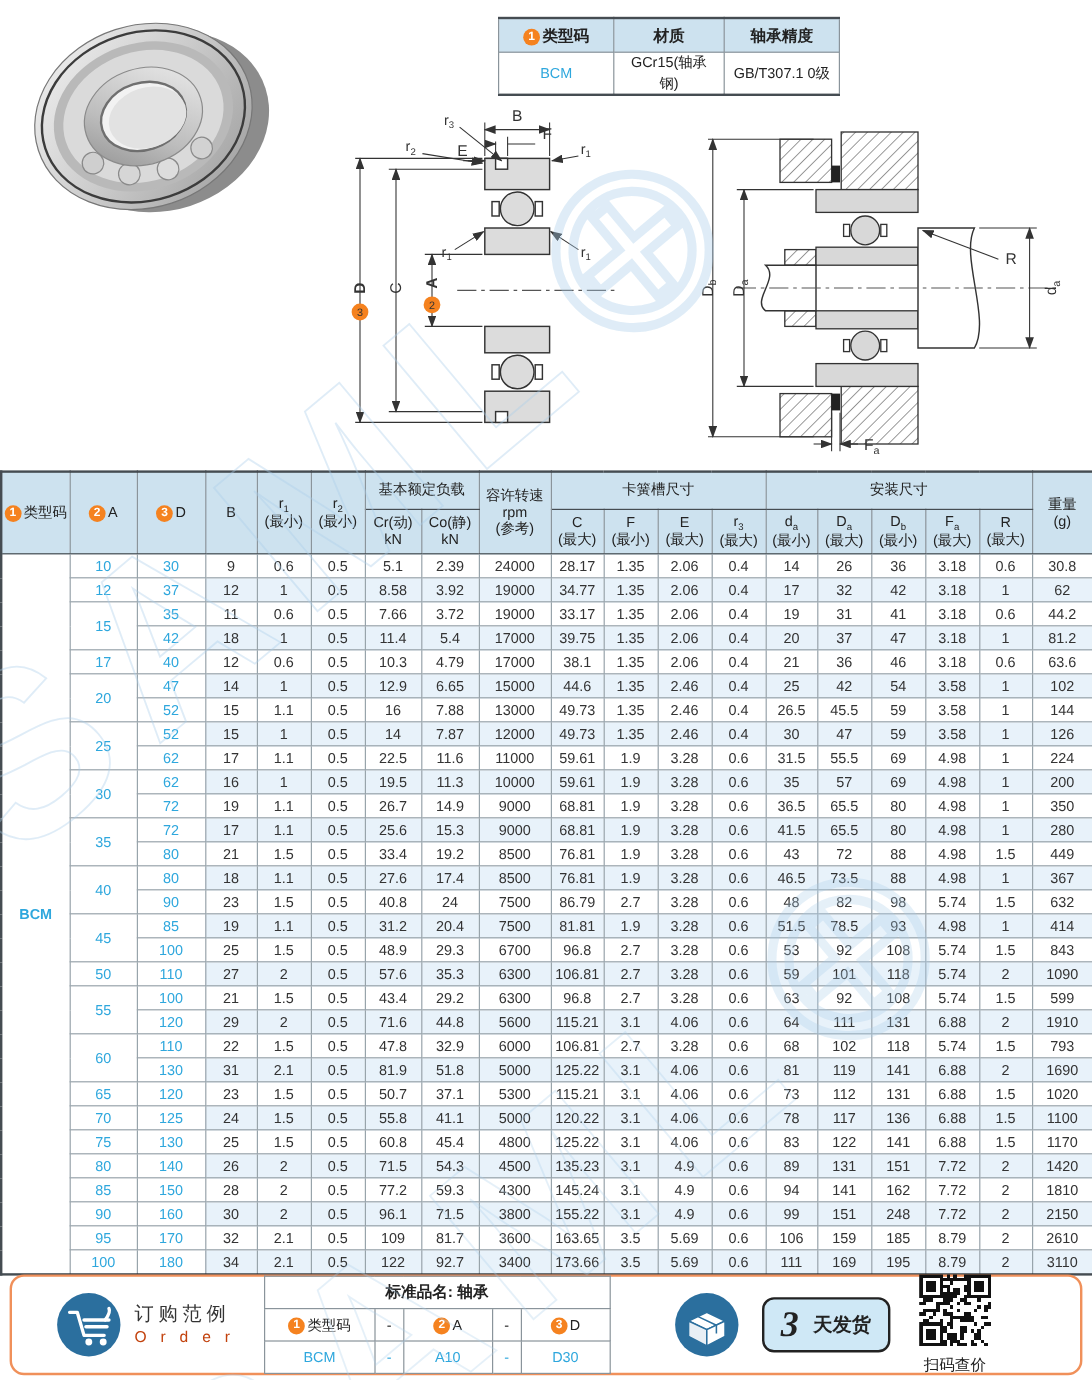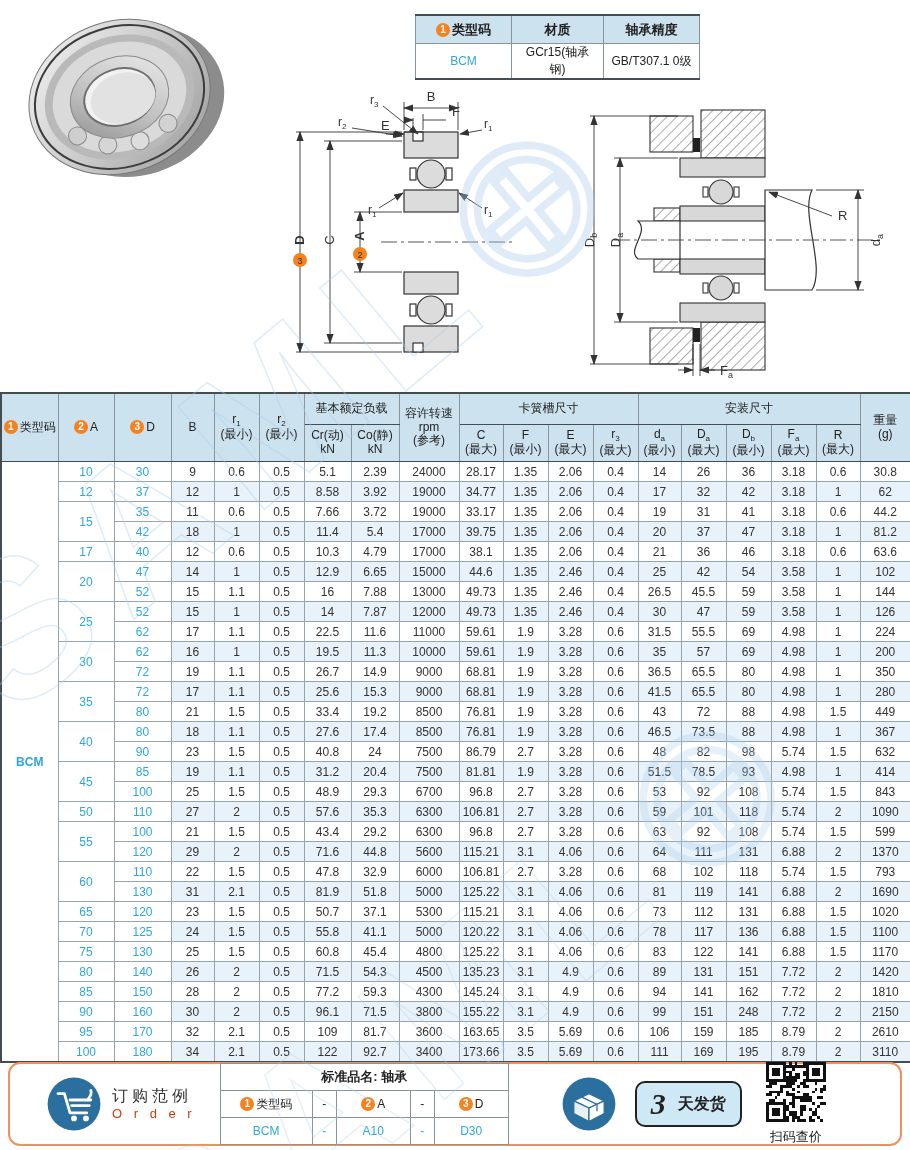--- a/index.html
+++ b/index.html
@@ -697,21 +697,21 @@
           <td class="stripe">5600</td>
           <td class="stripe">115.21</td>
           <td class="stripe">3.1</td>
           <td class="stripe">4.06</td>
           <td class="stripe">0.6</td>
           <td class="stripe">64</td>
           <td class="stripe">111</td>
           <td class="stripe">131</td>
           <td class="stripe">6.88</td>
           <td class="stripe">2</td>
-          <td class="stripe">1370</td>
+          <td class="stripe">1910</td>
         </tr>
         <tr class="gs">
           <td rowspan="2" class="cyan">60</td>
           <td class="cyan">110</td>
           <td>22</td>
           <td>1.5</td>
           <td>0.5</td>
           <td>47.8</td>
           <td>32.9</td>
           <td>6000</td>

